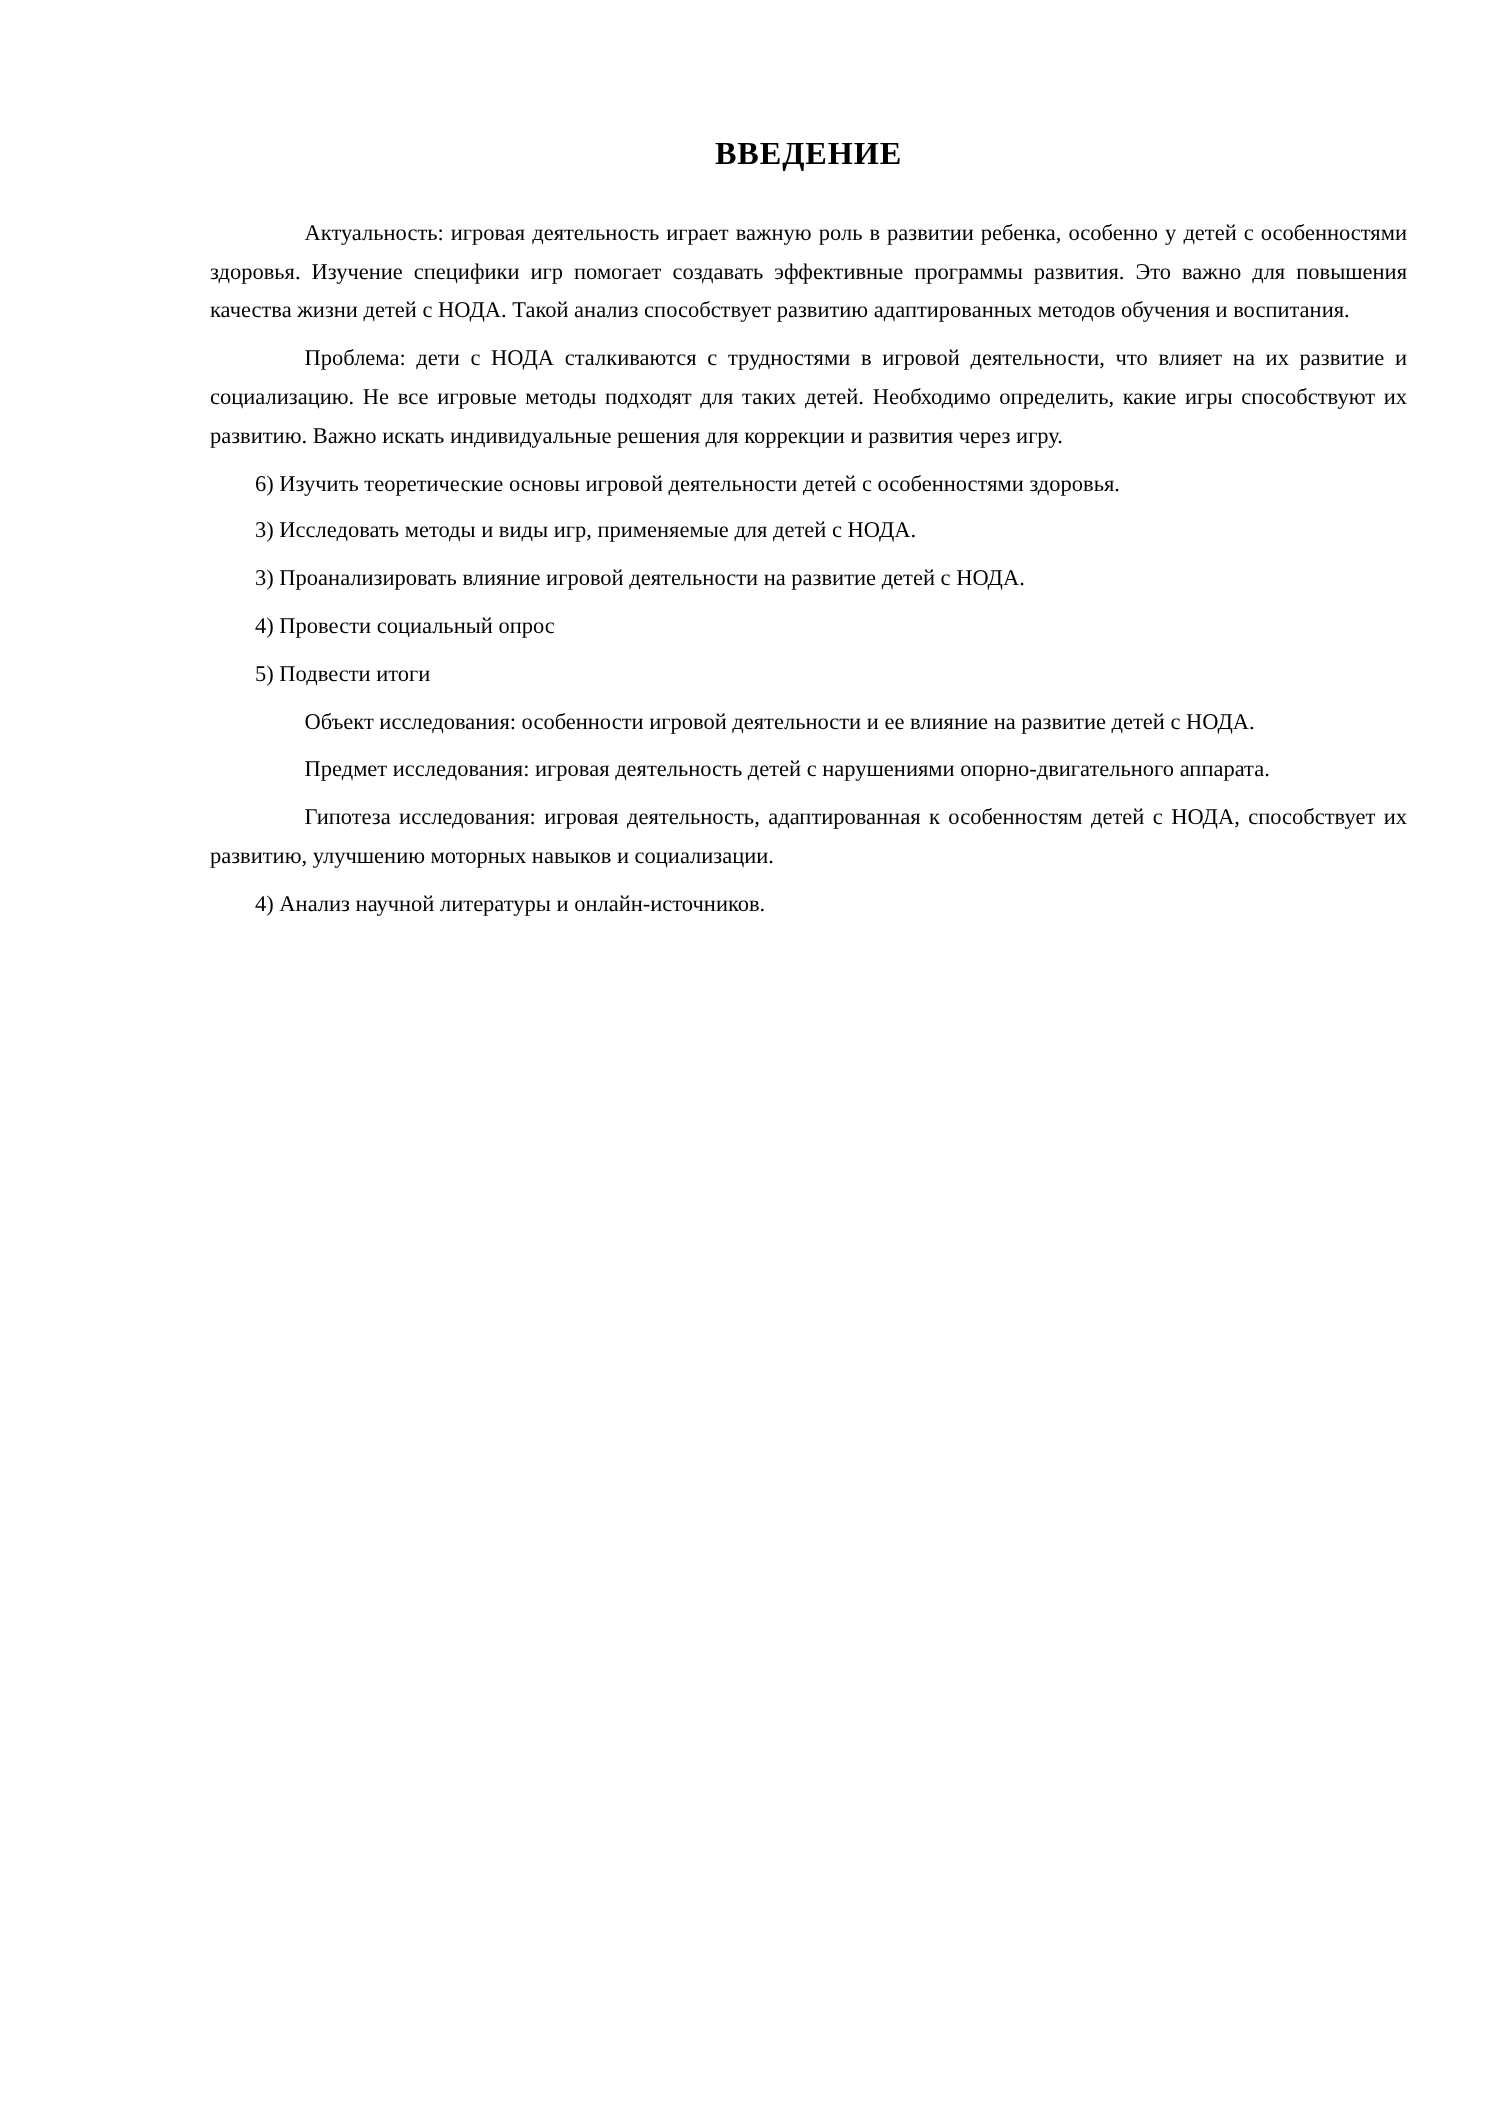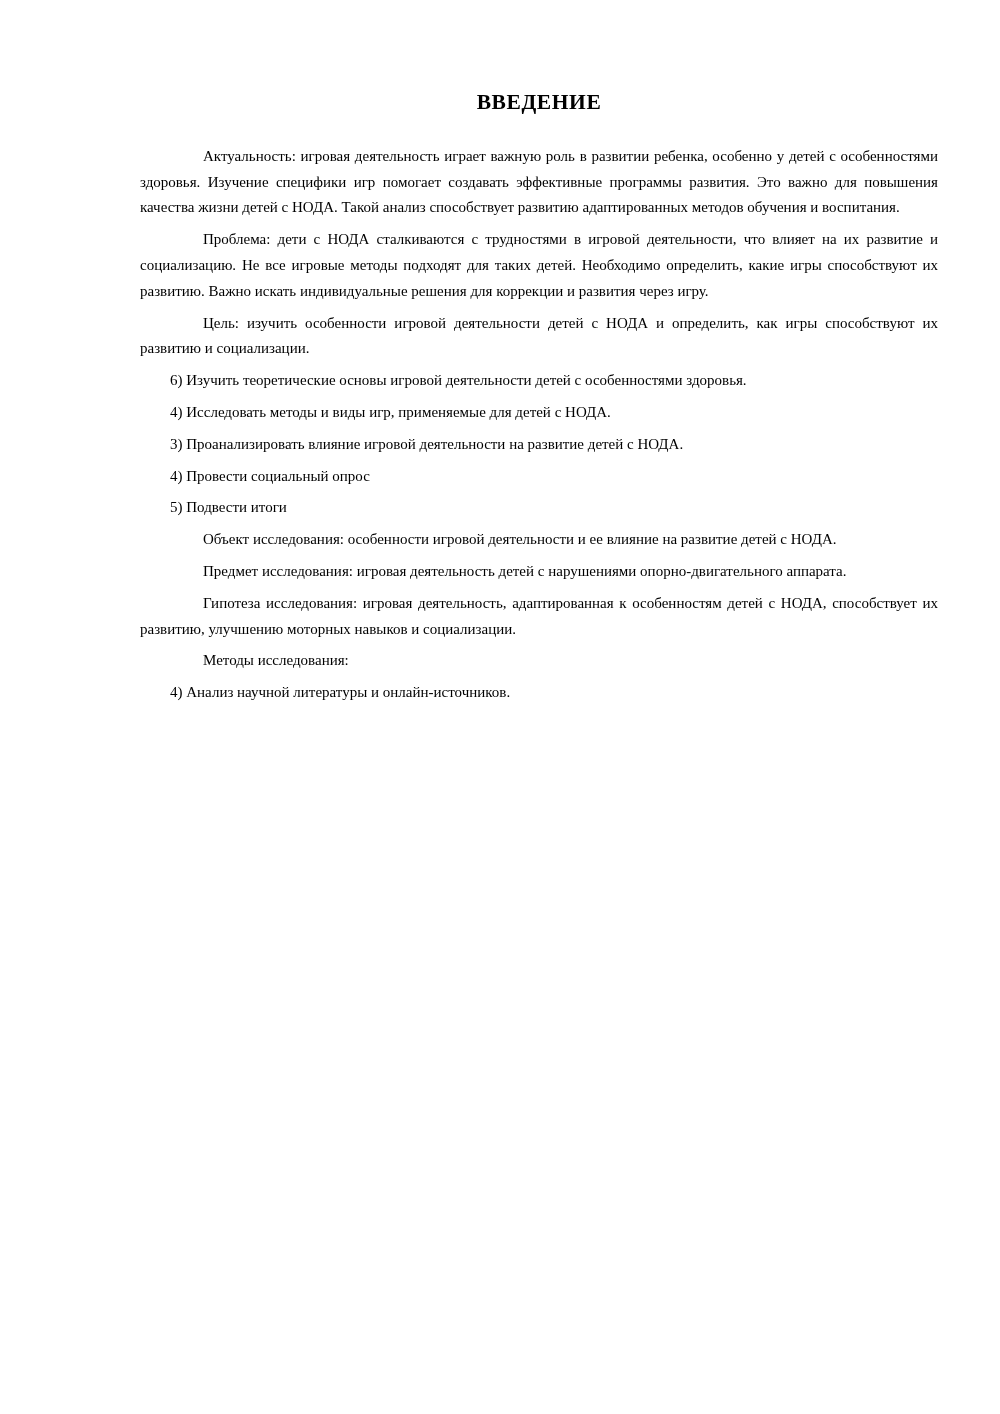--- a/index.html
+++ b/index.html
@@ -67,40 +67,38 @@
 <div class="page">
 
   <div class="content">
 
     <h1 class="doc-title">ВВЕДЕНИЕ</h1>
 
     <p class="para">Актуальность: игровая деятельность играет важную роль в развитии ребенка, особенно у детей с особенностями здоровья. Изучение специфики игр помогает создавать эффективные программы развития. Это важно для повышения качества жизни детей с НОДА. Такой анализ способствует развитию адаптированных методов обучения и воспитания.</p>
 
     <p class="para">Проблема: дети с НОДА сталкиваются с трудностями в игровой деятельности, что влияет на их развитие и социализацию. Не все игровые методы подходят для таких детей. Необходимо определить, какие игры способствуют их развитию. Важно искать индивидуальные решения для коррекции и развития через игру.</p>
 
-    <p class="para">Цель: изучить особенности игровой деятельности детей с НОДА и определить, как игры способствуют их развитию и социализации.</p>
 
 
     <p class="para list-item">6) Изучить теоретические основы игровой деятельности детей с особенностями здоровья.</p>
 
-    <p class="para list-item">4) Исследовать методы и виды игр, применяемые для детей с НОДА.</p>
+    <p class="para list-item">3) Исследовать методы и виды игр, применяемые для детей с НОДА.</p>
 
     <p class="para list-item">3) Проанализировать влияние игровой деятельности на развитие детей с НОДА.</p>
 
     <p class="para list-item">4) Провести социальный опрос</p>
 
     <p class="para list-item">5) Подвести итоги</p>
 
     <p class="para">Объект исследования: особенности игровой деятельности и ее влияние на развитие детей с НОДА.</p>
 
     <p class="para">Предмет исследования: игровая деятельность детей с нарушениями опорно-двигательного аппарата.</p>
 
     <p class="para">Гипотеза исследования: игровая деятельность, адаптированная к особенностям детей с НОДА, способствует их развитию, улучшению моторных навыков и социализации.</p>
 
-    <p class="para">Методы исследования:</p>
 
     <p class="para list-item">4) Анализ научной литературы и онлайн-источников.</p>
 
   </div>
 
   <div class="page-number">3</div>
 
 </div>
 
 </body></html>

